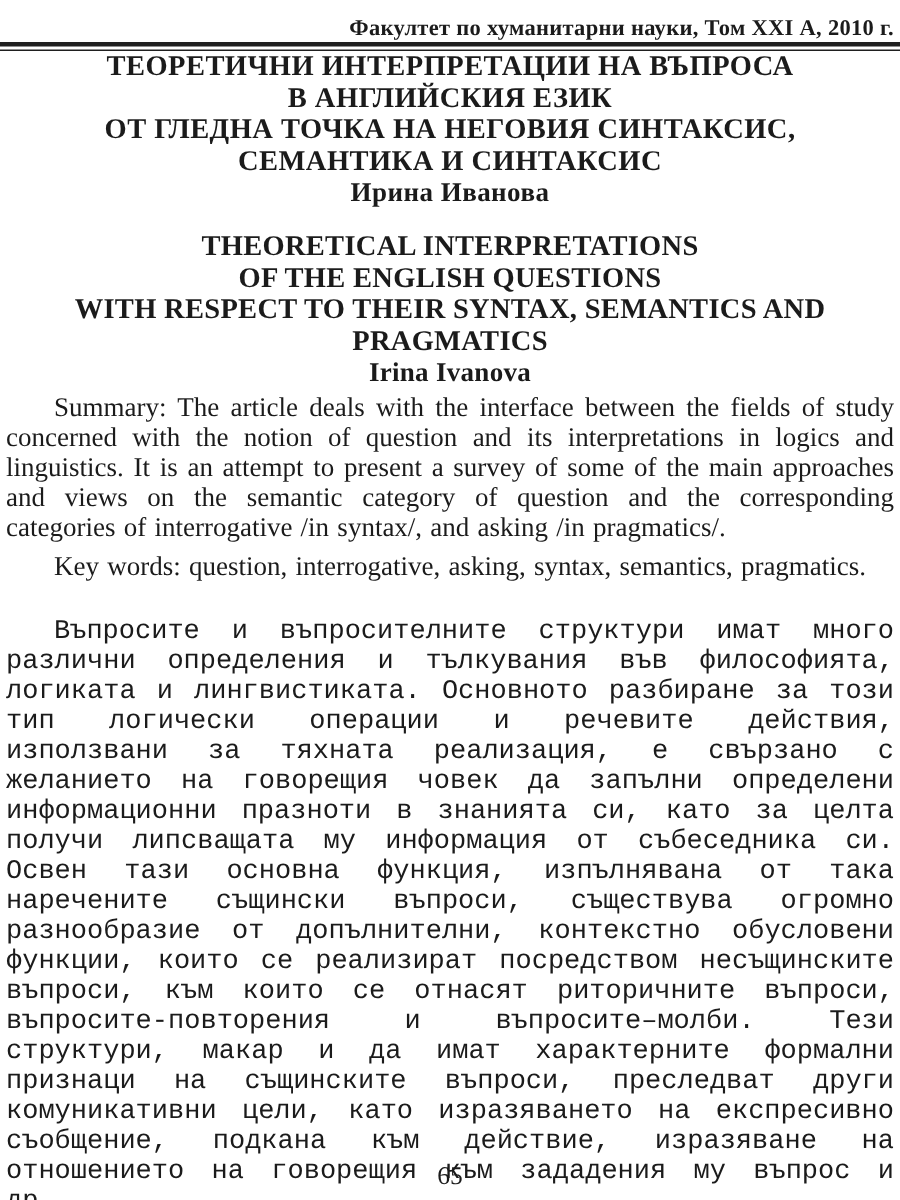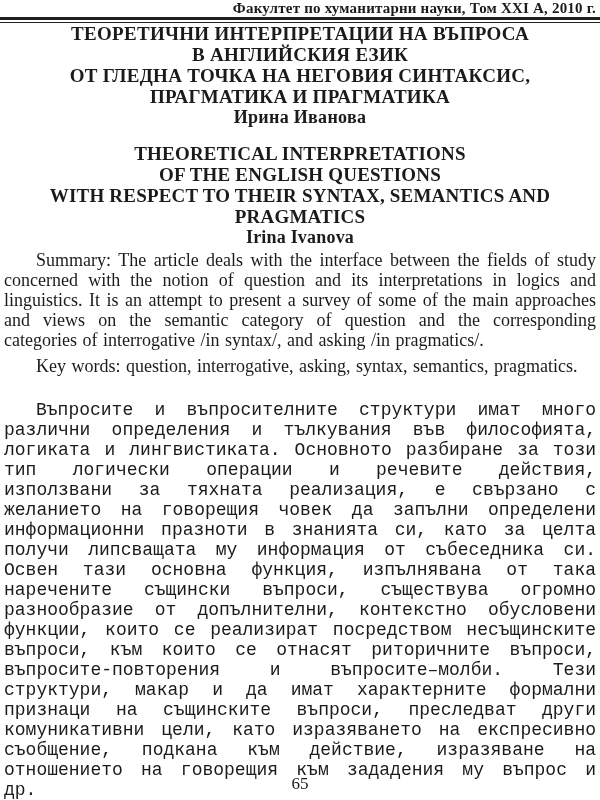--- a/index.html
+++ b/index.html
@@ -12,21 +12,21 @@
     width: 600px;
     height: 800px;
     background: #ffffff;
     color: #1b1b1b;
     font-family: "Liberation Serif", "DejaVu Serif", serif;
     box-sizing: border-box;
     padding: 0 4px;
     overflow: hidden;
   }
   .running-header {
-    padding-top: 1px;
+    padding-top: 12px;
     text-align: right;
     font-size: 15px;
     line-height: 15px;
     font-weight: 600;
     letter-spacing: 0.2px;
   }
   .double-rule {
     margin: 1px -4px 0 -4px;
     height: 2px;
     border-top: 3px solid #1f1f1f;
@@ -77,21 +77,21 @@
   <div class="running-header">
     <span>Факултет по хуманитарни науки, Том XXI А, 2010 г.</span>
   </div>
 
   <div class="double-rule"></div>
 
   <div class="title-block title-bg">
     <div>ТЕОРЕТИЧНИ ИНТЕРПРЕТАЦИИ НА ВЪПРОСА</div>
     <div>В АНГЛИЙСКИЯ ЕЗИК</div>
     <div>ОТ ГЛЕДНА ТОЧКА НА НЕГОВИЯ СИНТАКСИС,</div>
-    <div>ПРАГМАТИКА И ПРАГМАТИКА</div>
+    <div>СЕМАНТИКА И СИНТАКСИС</div>
     <div class="author-line">Ирина Иванова</div>
   </div>
 
   <div class="title-block title-en">
     <div>THEORETICAL INTERPRETATIONS</div>
     <div>OF THE ENGLISH QUESTIONS</div>
     <div>WITH RESPECT TO THEIR SYNTAX, SEMANTICS AND</div>
     <div>PRAGMATICS</div>
     <div class="author-line">Irina Ivanova</div>
   </div>

